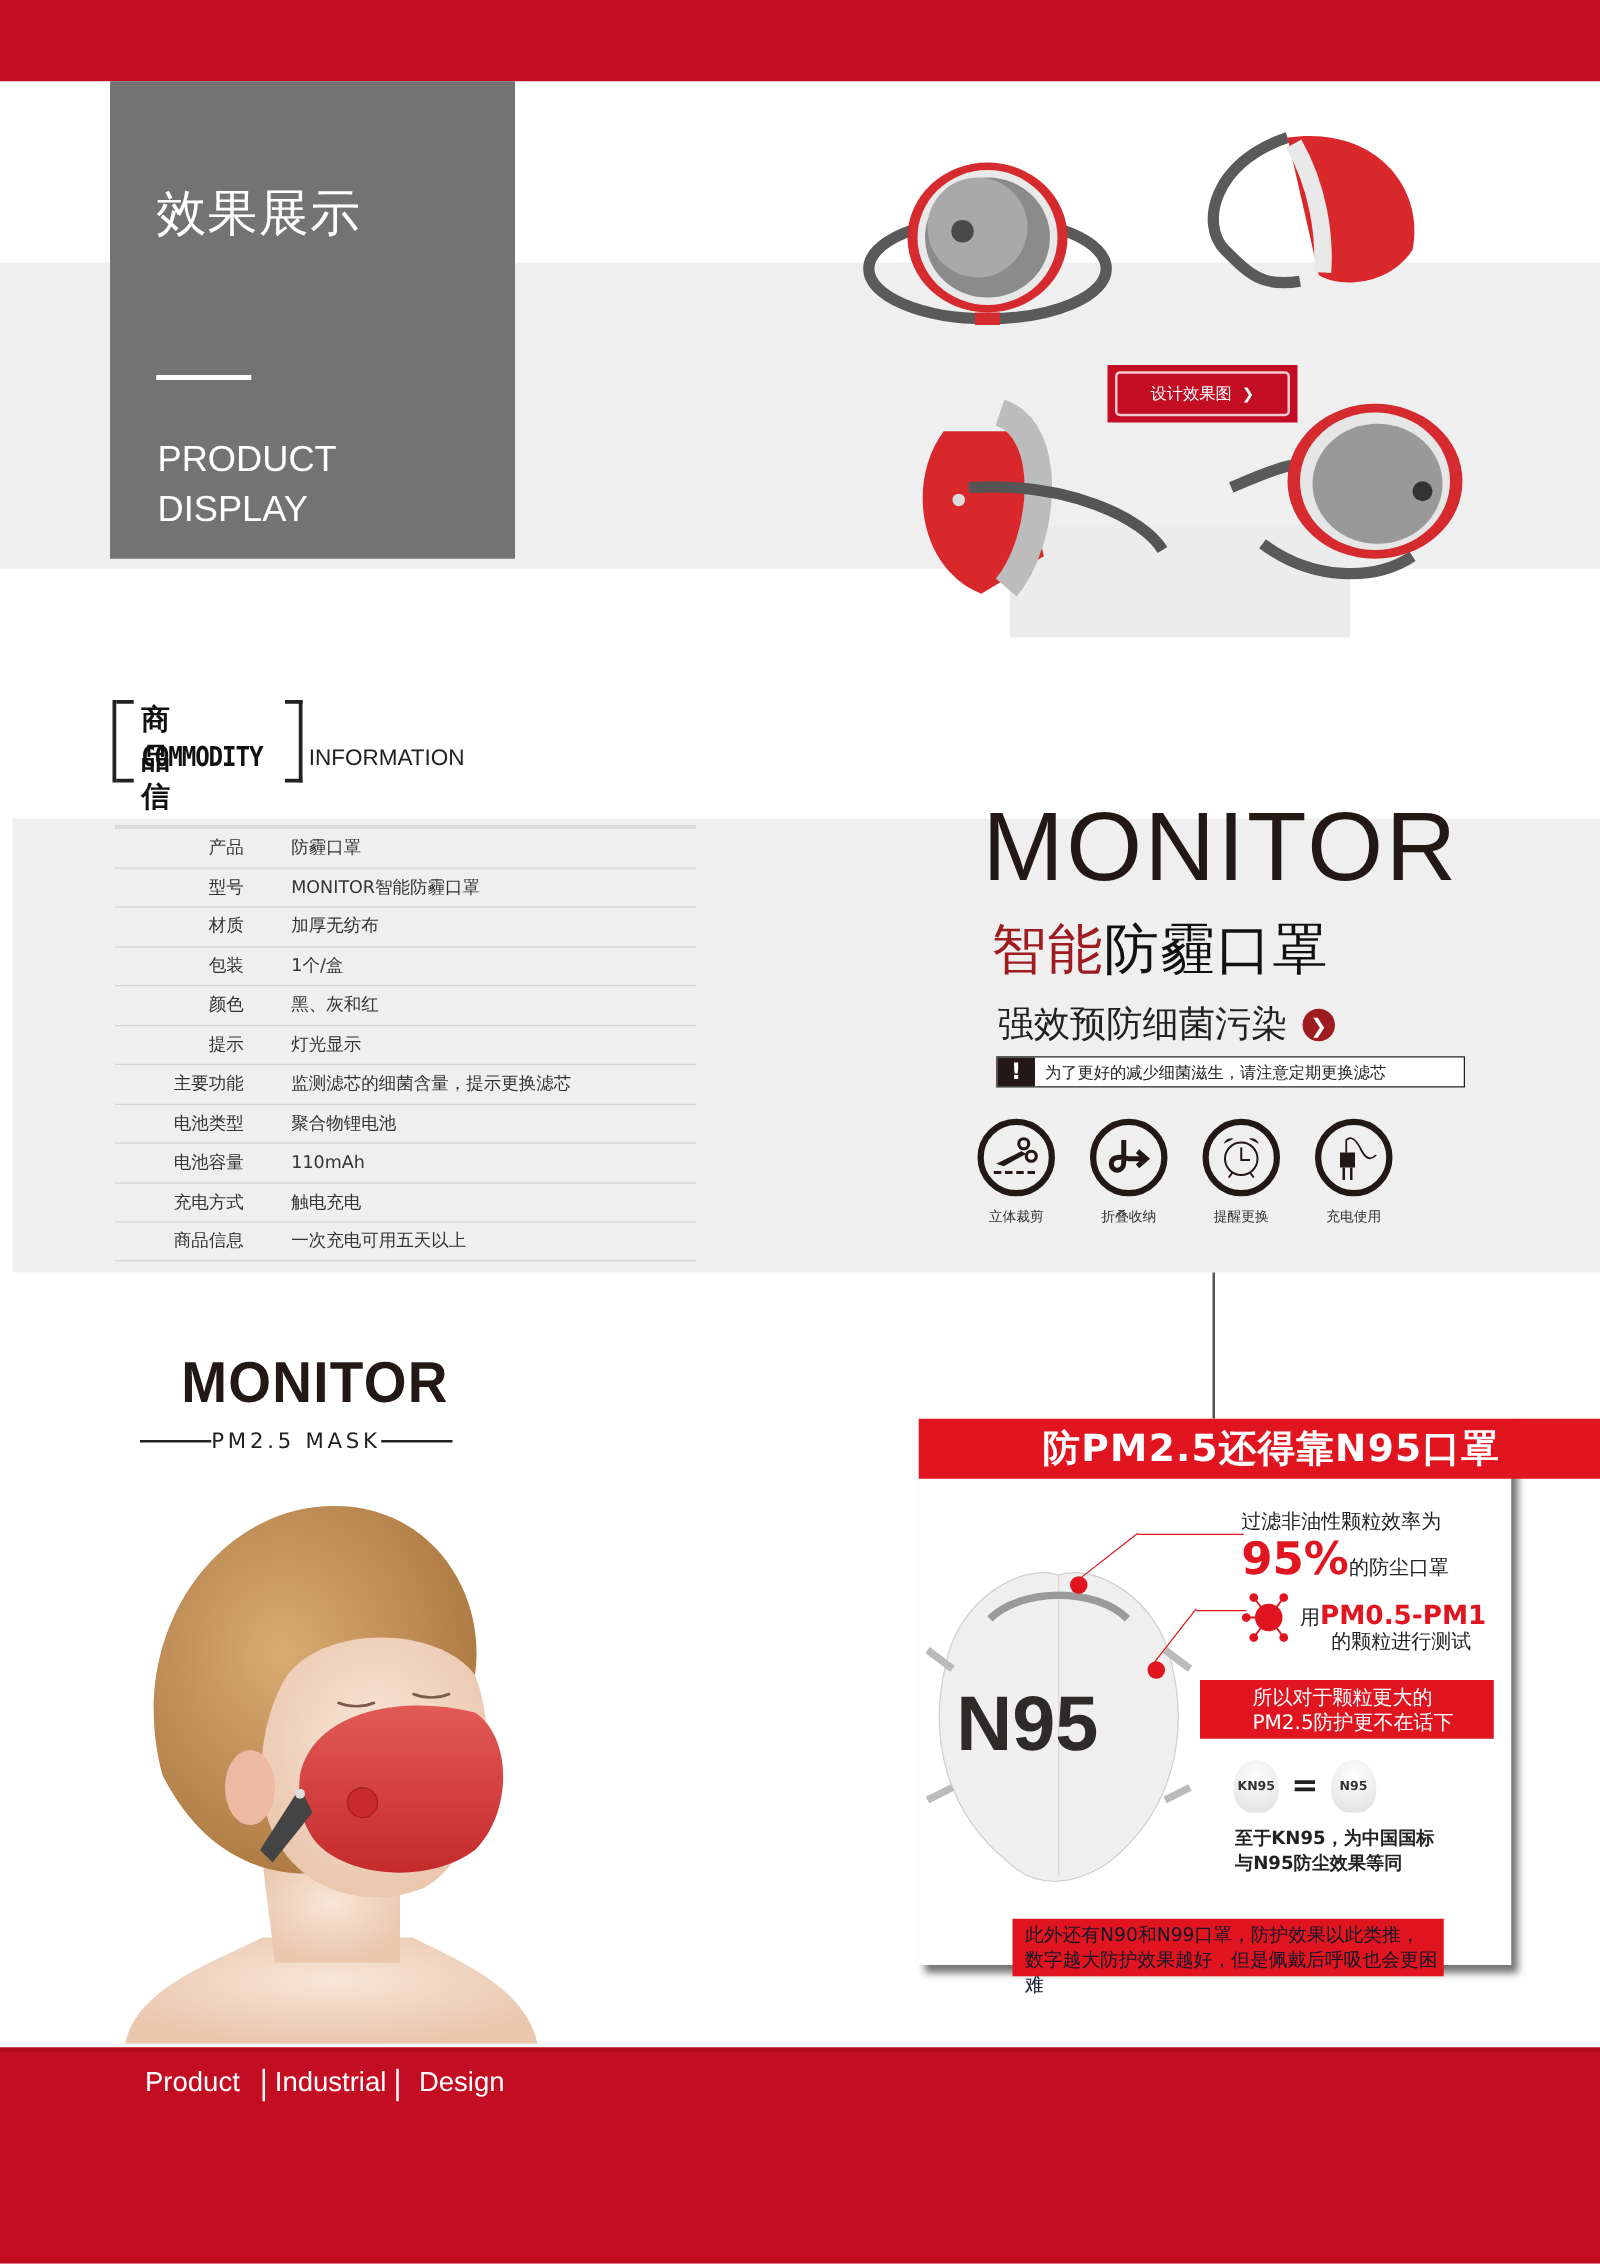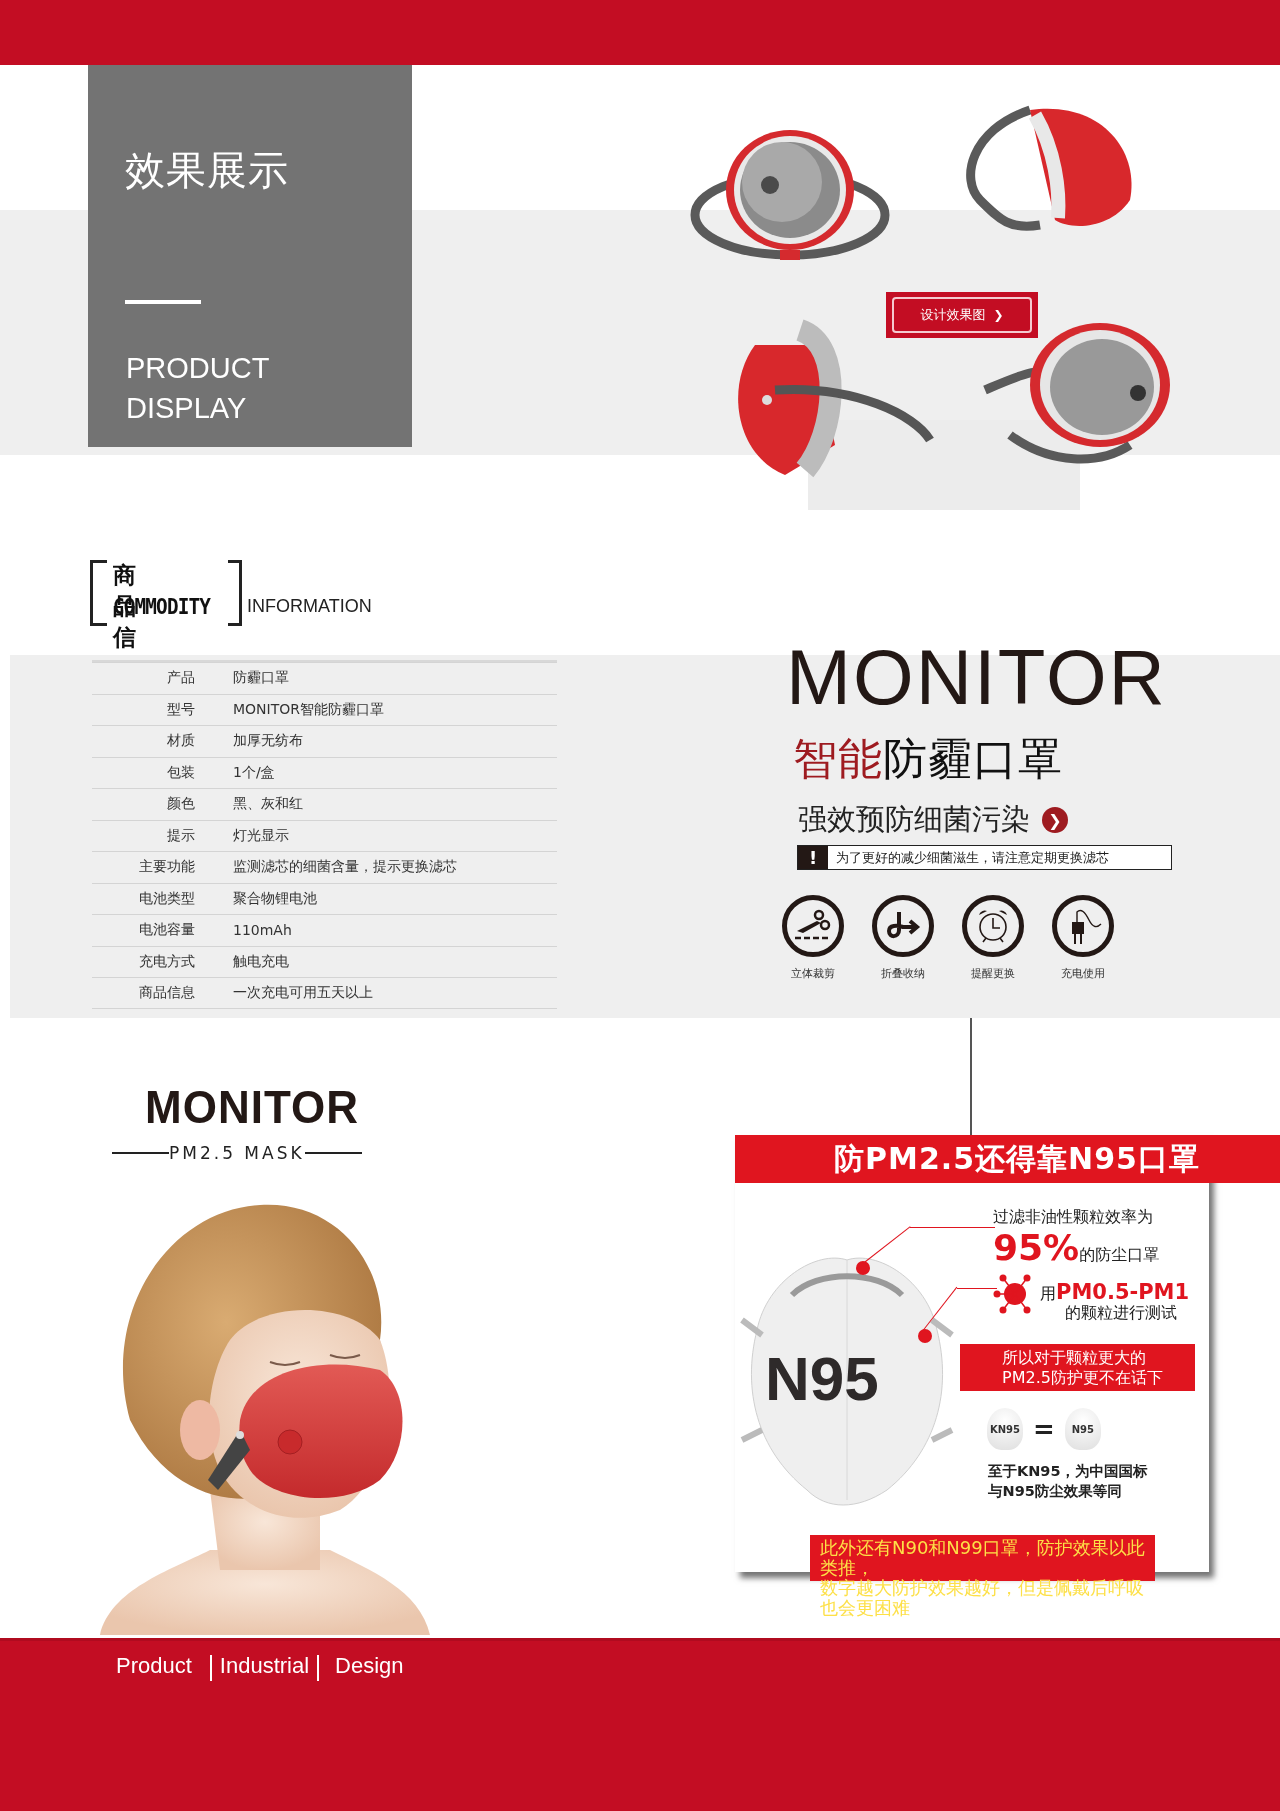--- a/index.html
+++ b/index.html
@@ -72,21 +72,21 @@
   .n95-pct small { font-size: 16px; color: #222; font-weight: normal; }
   .n95-pm { position: absolute; left: 305px; top: 145px; font-size: 16px; color: #222; }
   .n95-pm b { color: #e0151f; font-size: 21px; }
   .n95-pm2 { position: absolute; left: 330px; top: 168px; font-size: 16px; color: #222; }
   .n95-redbox1 { position: absolute; left: 225px; top: 209px; width: 235px; height: 47px; background: #e0151f; color: #fff; font-size: 16px;
                  padding-left: 42px; line-height: 20px; padding-top: 4px; }
   .kn-row { position: absolute; left: 252px; top: 273px; display: flex; align-items: center; gap: 10px; }
   .mini-mask { width: 36px; height: 42px; border-radius: 50% 50% 40% 40%; background: radial-gradient(circle at 50% 30%, #fff, #dedede); display: flex; align-items: center; justify-content: center; font-size: 10px; font-weight: bold; color: #333; }
   .eq { font-size: 26px; font-weight: 900; color: #222; }
   .kn-text { position: absolute; left: 253px; top: 326px; font-size: 14.5px; color: #222; line-height: 20px; font-weight: bold; }
-  .n95-redbox2 { position: absolute; left: 75px; top: 400px; width: 345px; height: 46px; background: #e0151f; color: #fde047; font-size: 18px;
+  .n95-redbox2 { position: absolute; left: 75px; top: 400px; width: 345px; height: 46px; background: #e0151f; color: #0f172a; font-size: 15px;
                  line-height: 20px; padding: 3px 0 16px 10px; }
   .dot { position: absolute; width: 14px; height: 14px; border-radius: 50%; background: #e0151f; }
   .ln { position: absolute; height: 1px; background: #e0151f; transform-origin: left center; }
 
   
   .footer { left: 0; top: 1638px; width: 1280px; height: 173px; background: #c30d23; border-top: 3px solid #b00b1f; }
   .footer-links { position: absolute; left: 116px; top: 12px; display: flex; color: #fff; font-size: 22px; font-family: "Liberation Sans", sans-serif; }
   .footer-links .sep { width: 2px; height: 26px; background: #fff; margin: 2px 8px 0; }
 </style>
 </head>

